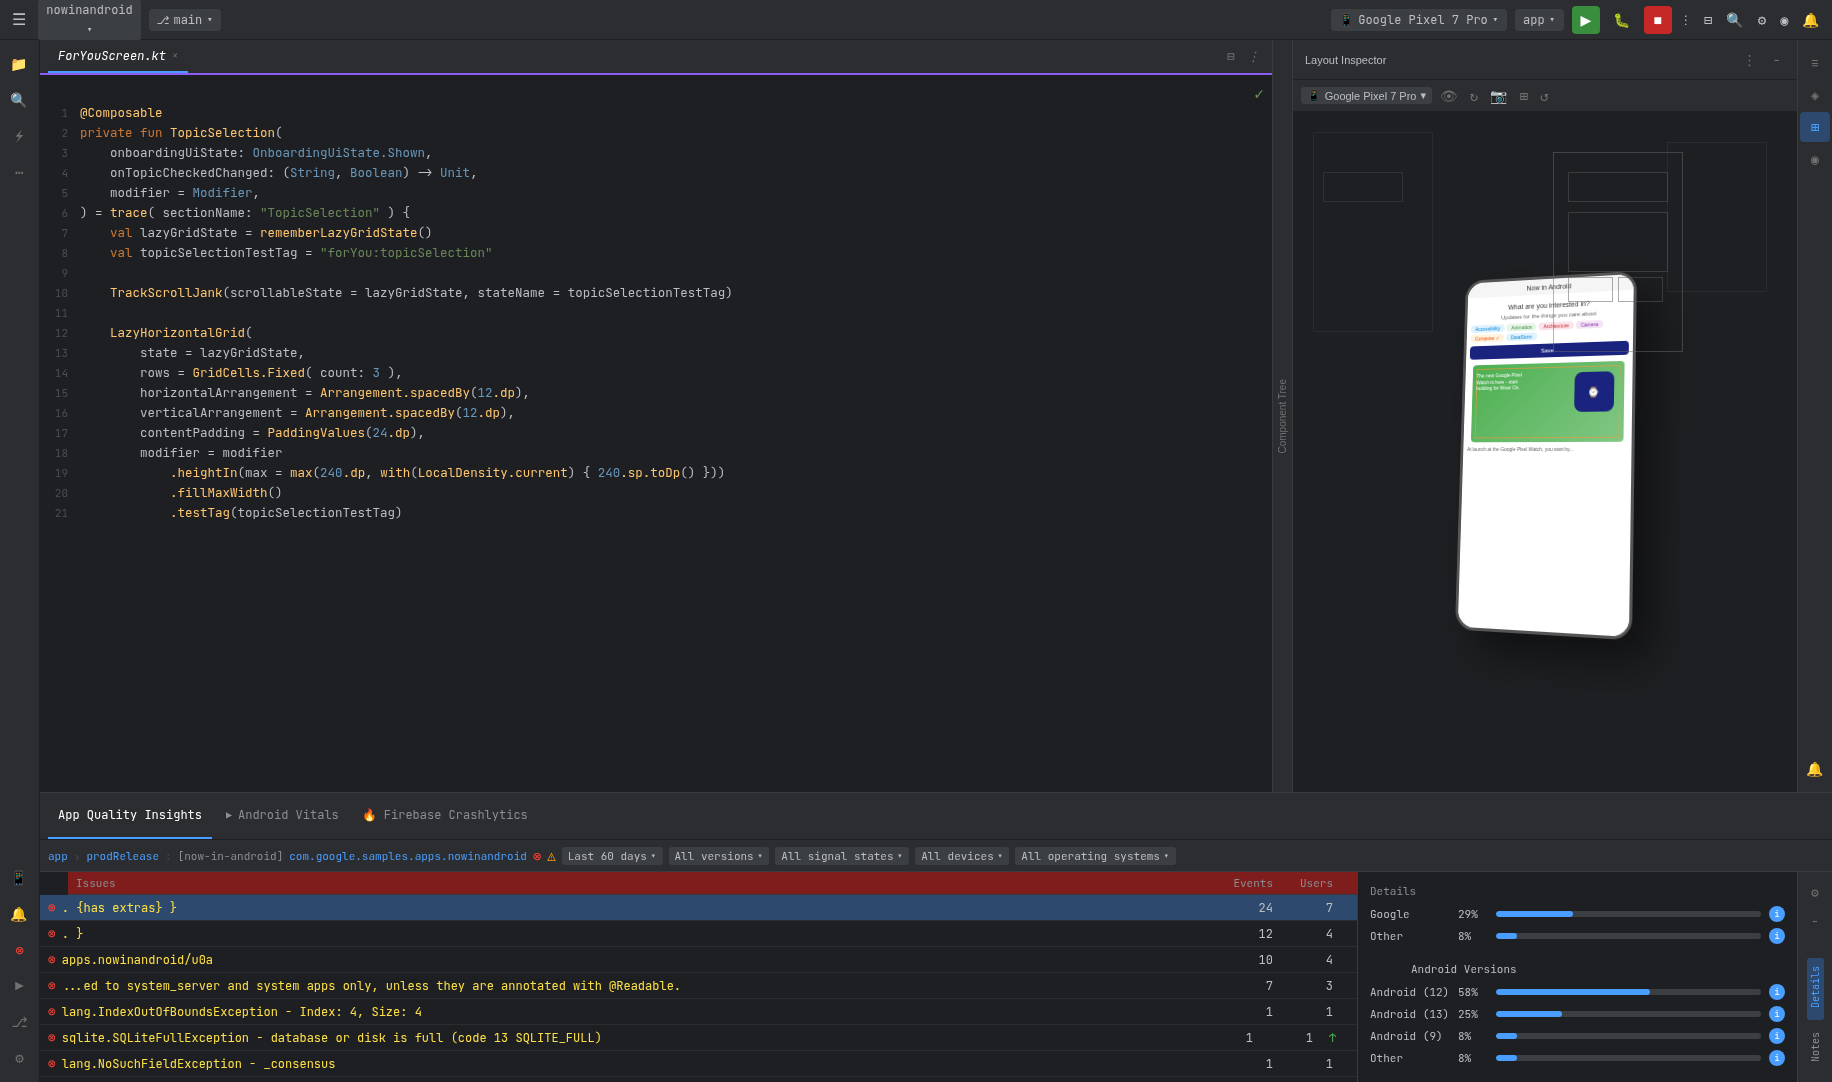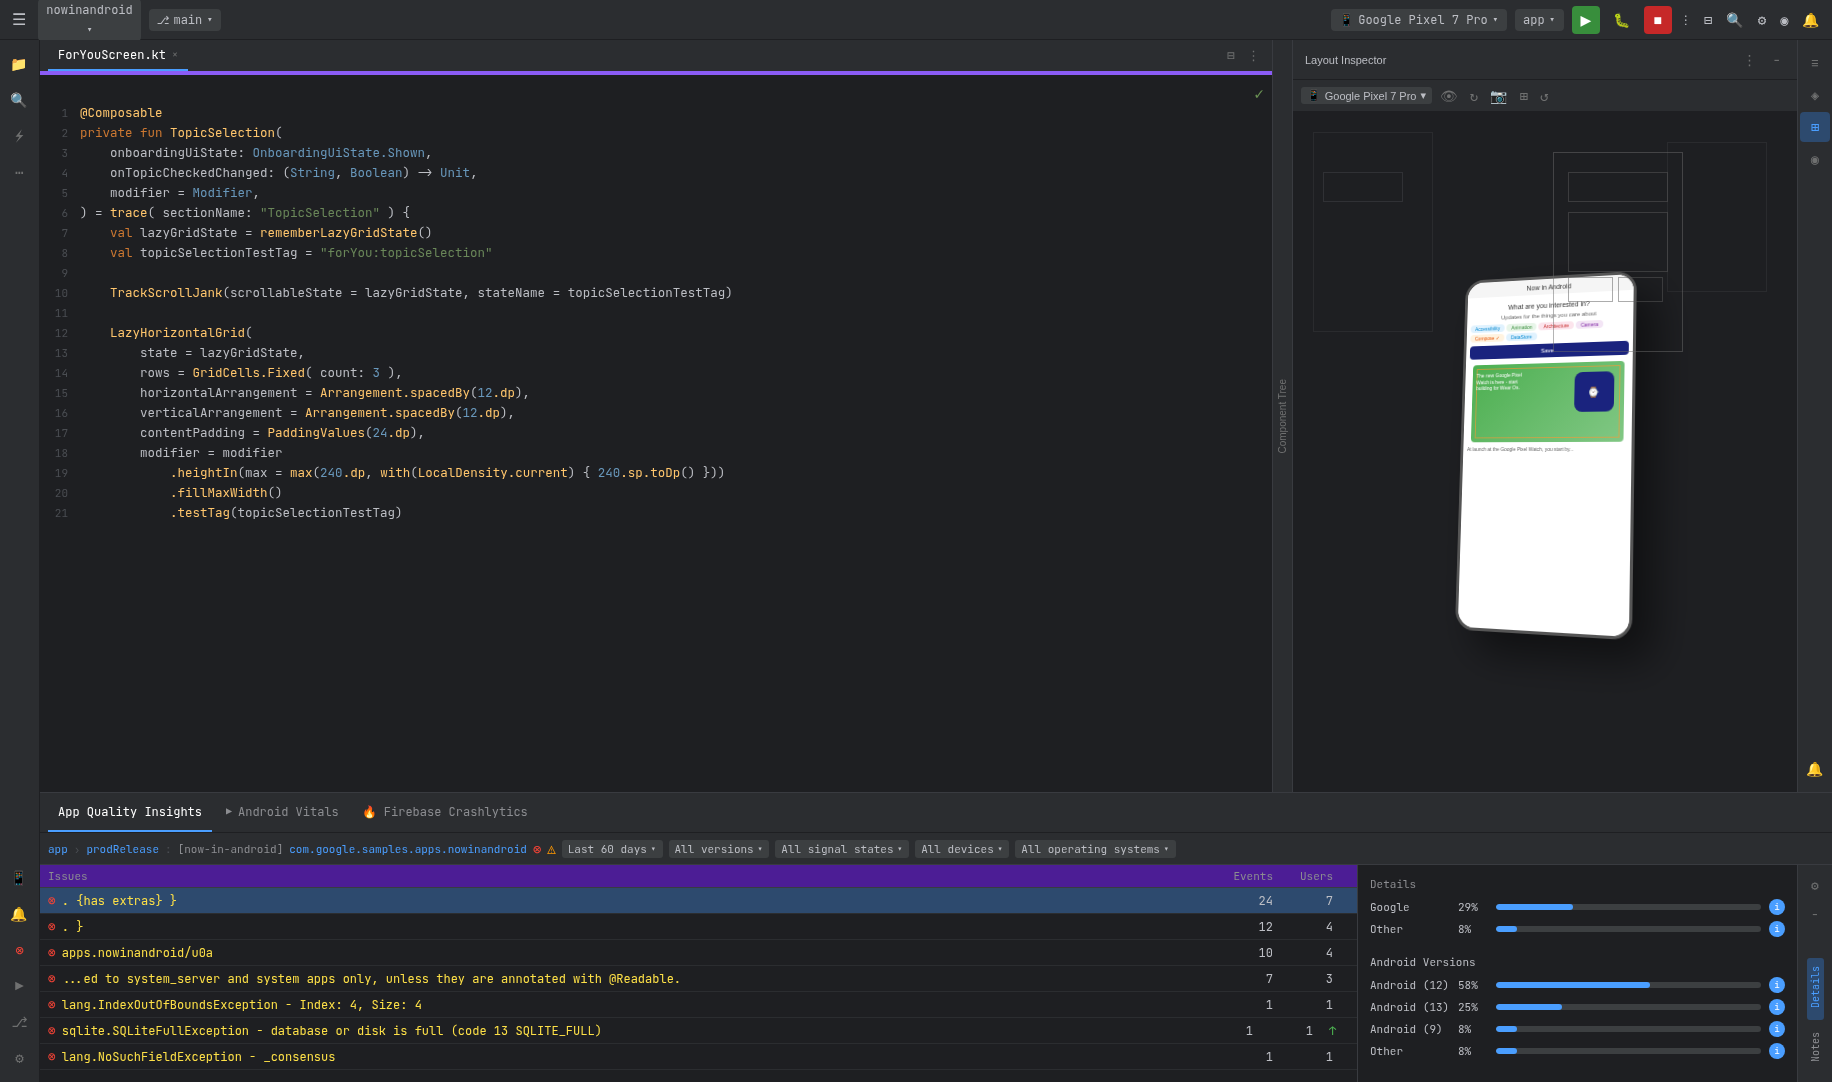--- a/index.html
+++ b/index.html
@@ -161,23 +161,24 @@
       flex-direction: column;
       min-width: 0;
     }
 
     
     .file-tabs {
       display: flex;
       align-items: center;
       background: #2b2d30;
       height: 35px;
-      border-bottom: 4px solid #8b5cf6;
+      border-bottom: 2px solid #8b5cf6;
       padding: 0 8px;
       gap: 2px;
+      font-style: italic;
     }
     .file-tab {
       display: flex;
       align-items: center;
       gap: 6px;
       padding: 0 10px;
       height: 100%;
       color: #bcbec4;
       cursor: pointer;
       font-size: 12px;
@@ -259,21 +260,21 @@
       height: 290px;
       background: #1e1f22;
       border-top: 1px solid #393b40;
       display: flex;
       flex-direction: column;
     }
     .bottom-tabs {
       display: flex;
       align-items: center;
       background: #2b2d30;
-      height: 40px;
+      height: 47px;
       border-bottom: 1px solid #1e1f22;
       padding: 0 8px;
       gap: 4px;
     }
     .bottom-tab {
       display: flex;
       align-items: center;
       gap: 6px;
       padding: 0 10px;
       height: 100%;
@@ -323,21 +324,22 @@
       flex: 1;
       min-width: 0;
     }
     .issues-header {
       display: flex;
       align-items: center;
       padding: 4px 8px;
       color: #8c8d91;
       font-size: 11px;
       border-bottom: 1px solid #393b40;
-      background: #4c1d95;
+      background: #7f1d1d;
+      margin-left: 28px;
     }
     .issue-col-issue { flex: 1; }
     .issue-col-events { width: 70px; text-align: right; padding-right: 16px; }
     .issue-col-users { width: 60px; text-align: right; padding-right: 16px; }
     .issue-row {
       display: flex;
       align-items: center;
       padding: 4px 8px;
       border-bottom: 1px solid #2b2d30;
       cursor: pointer;
@@ -365,20 +367,21 @@
     .details-header {
       font-size: 11px;
       color: #8c8d91;
       margin-bottom: 8px;
     }
     .details-section-title {
       font-size: 11px;
       color: #bcbec4;
       margin-bottom: 8px;
       margin-top: 12px;
+      margin-left: 41px;
     }
     .bar-row {
       display: flex;
       align-items: center;
       margin-bottom: 6px;
       gap: 8px;
     }
     .bar-label { width: 80px; font-size: 11px; color: #bcbec4; }
     .bar-pct { width: 30px; font-size: 11px; color: #bcbec4; text-align: left; }
     .bar-track {

